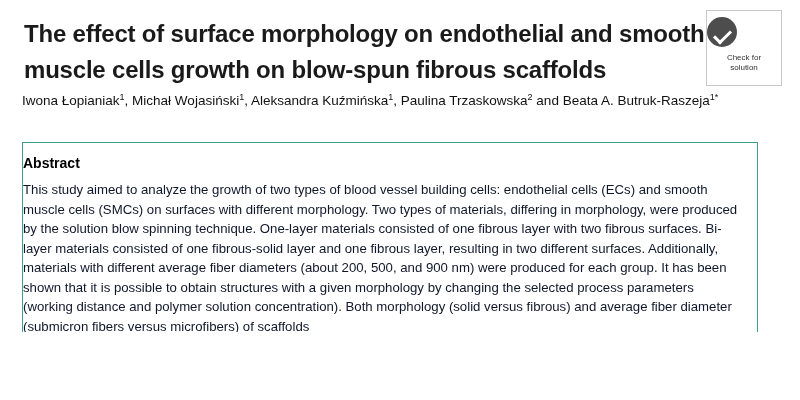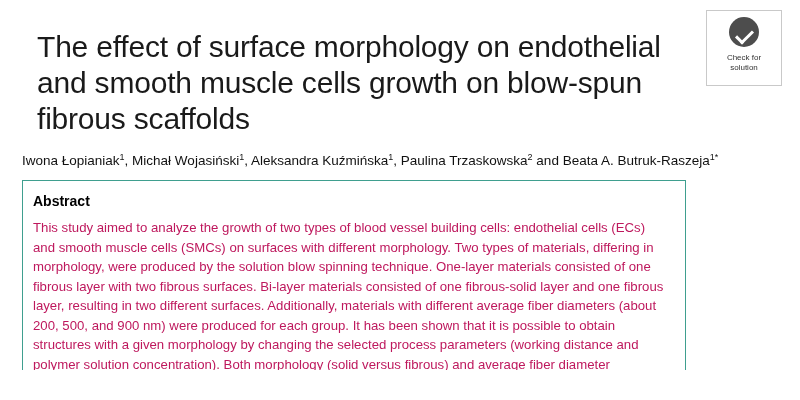--- a/index.html
+++ b/index.html
@@ -19,25 +19,25 @@
     position: relative;
     width: 800px;
     height: 400px;
     box-sizing: border-box;
     padding: 14px 22px 0 22px;
   }
   .title-block {
     width: 700px;
   }
   .title {
-    font-size: 30px;
+    font-size: 24px;
     line-height: 36px;
-    font-weight: 400;
+    font-weight: 700;
     letter-spacing: -0.2px;
-    margin: 15px;
+    margin: 2px;
     color: #1a1a1a;
   }
   .authors {
     margin-top: 4px;
     font-size: 13.5px;
     line-height: 18px;
     color: #111111;
     width: 770px;
   }
   .authors sup {
@@ -48,21 +48,20 @@
   .crossmark {
     position: absolute;
     top: 10px;
     right: 18px;
     width: 76px;
     height: 76px;
     border: 1px solid #c9c9c9;
     box-sizing: border-box;
     display: flex;
     flex-direction: column;
-    align-items: center;
     justify-content: flex-start;
     padding-top: 6px;
     background: #ffffff;
   }
   .crossmark .cm-circle {
     width: 30px;
     height: 30px;
     border-radius: 50%;
     background: #4d4d4d;
     position: relative;
@@ -80,41 +79,41 @@
     transform: rotate(-45deg);
   }
   .crossmark .cm-text {
     margin-top: 6px;
     font-size: 8px;
     line-height: 10px;
     text-align: center;
     color: #333333;
   }
   .abstract-box {
-    margin-top: 10px;
+    margin-top: 32px;
     border: 1px solid #3f9f8f;
     border-bottom: none;
     box-sizing: border-box;
-    width: 664px;
+    width: 736px;
     height: 190px;
-    padding: 12px 16px 0 10px;
+    padding: 12px 16px 0 0;
     overflow: hidden;
     background: #ffffff;
   }
   .abstract-heading {
     font-size: 14px;
     font-weight: bold;
     margin: 0 0 9px 0;
     color: #000000;
   }
   .abstract-body {
     font-size: 13.2px;
     line-height: 19.5px;
     text-align: left;
-    color: #be185d;
+    color: #0f172a;
     margin: 0;
   }
 </style>
 </head>
 <body>
 
 <div class="page">
 
   <div class="crossmark">
     <span class="cm-circle"></span>

